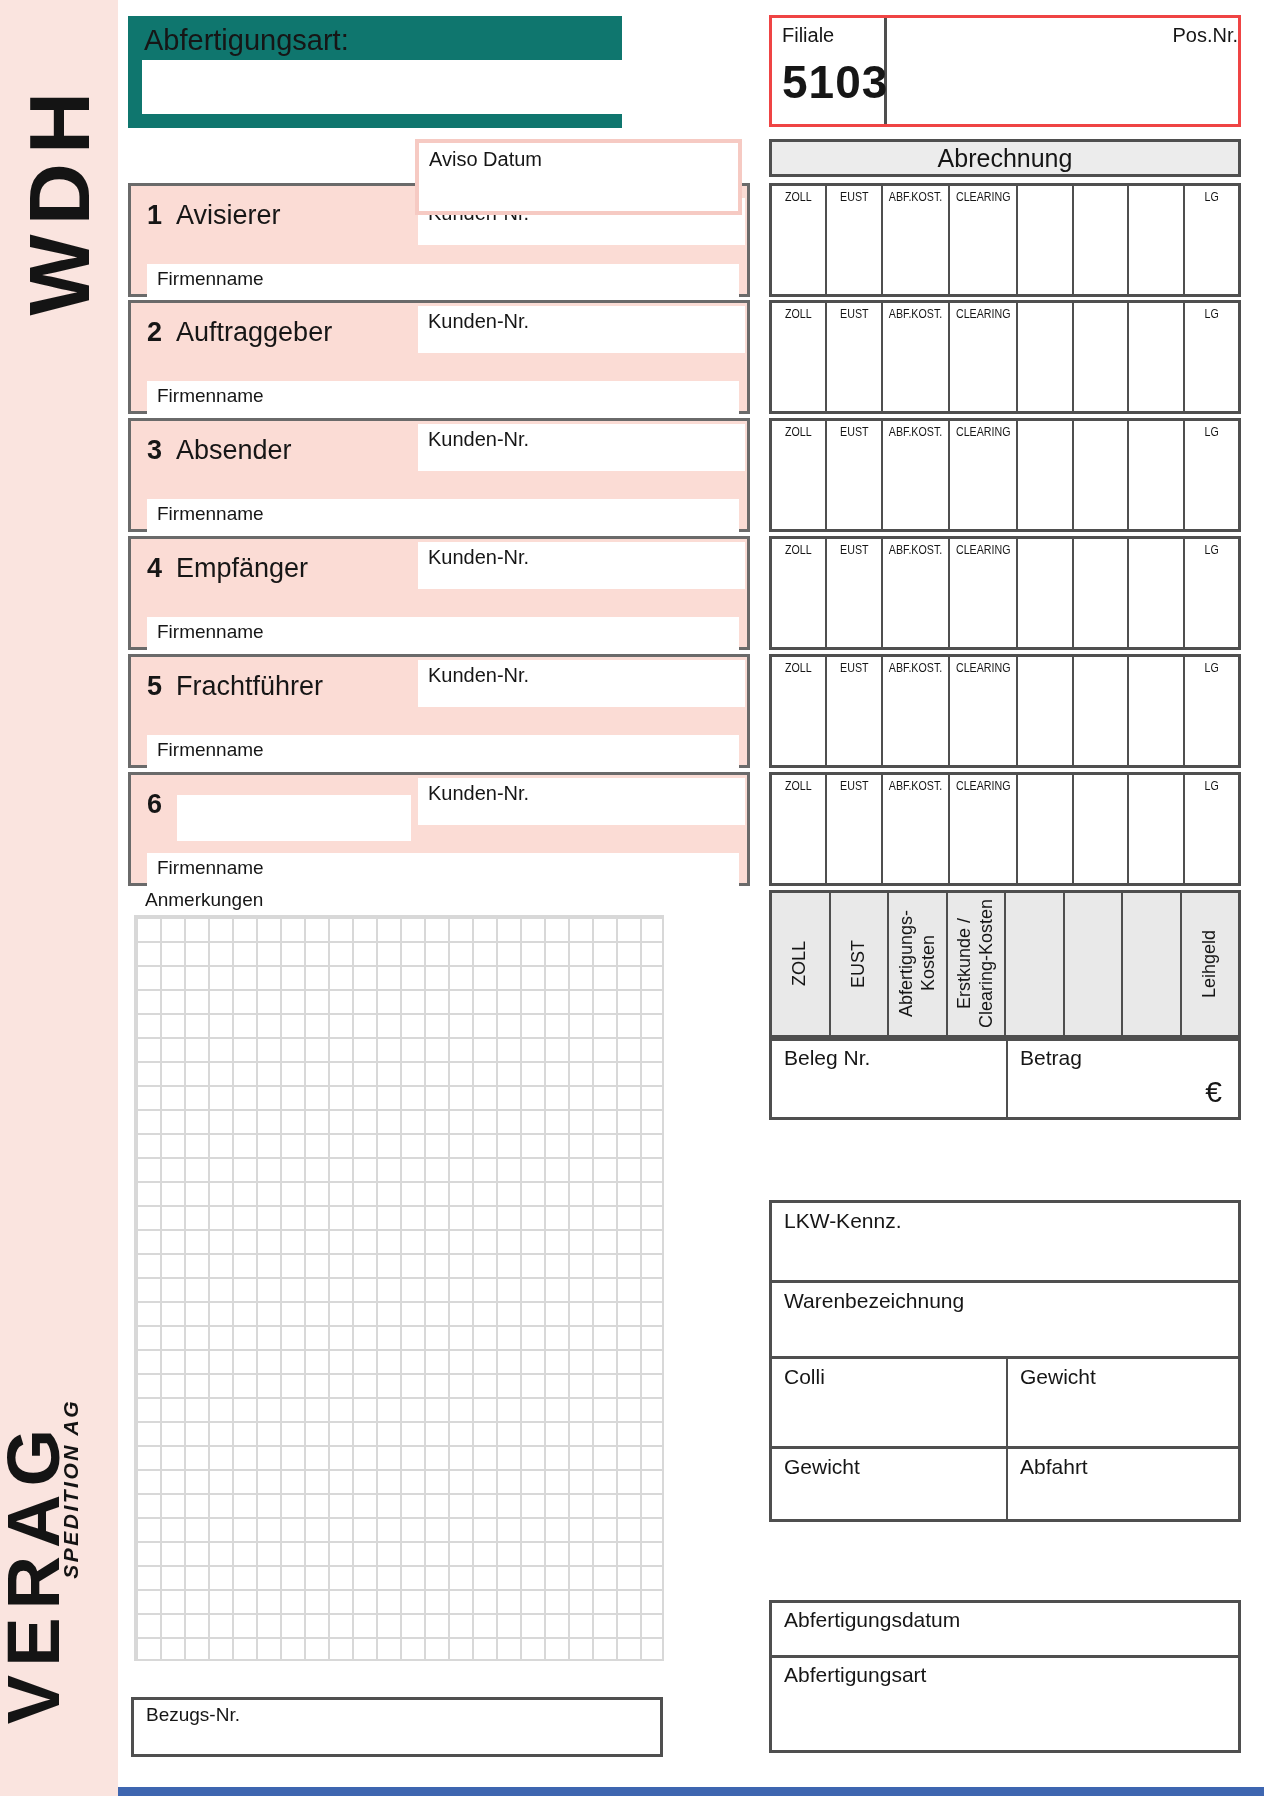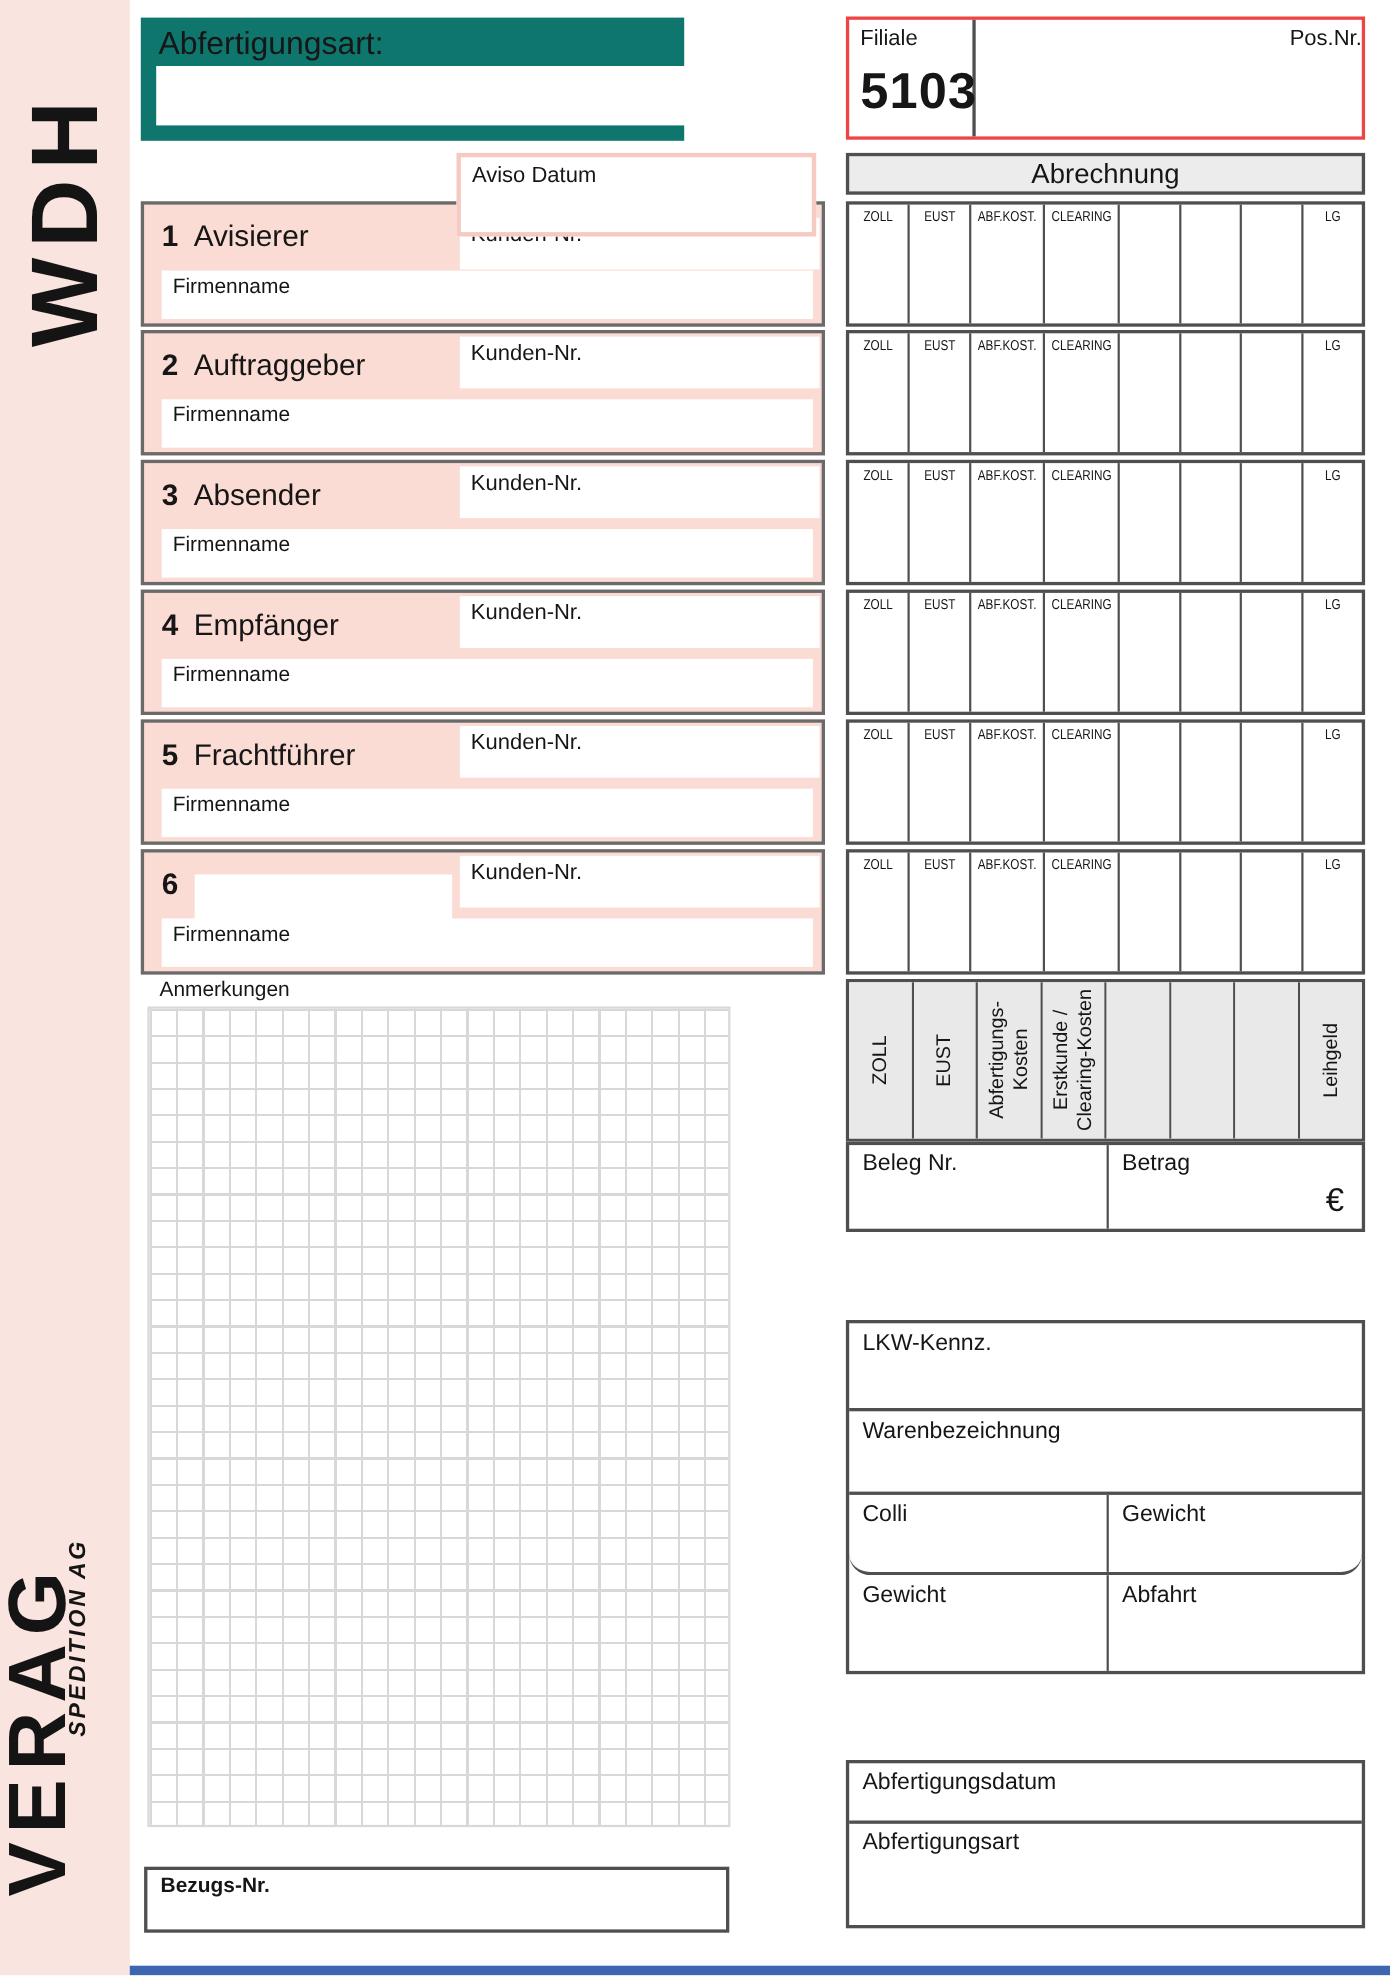--- a/index.html
+++ b/index.html
@@ -42,21 +42,21 @@
   
   .section { position:absolute; left:128px; width:622px; height:114px;
              background:#fbdcd5; border:3px solid #6a6a6a; }
   .sec-title { position:absolute; left:16px; top:14px; font-size:27px; }
   .sec-num { font-weight:bold; margin-right:14px; }
   .sec-name-input { position:absolute; left:46px; top:20px; width:234px; height:46px; background:#fff; }
   .sec-kunden { position:absolute; left:287px; top:3px; width:327px; height:47px;
                 background:#fff; padding:4px 0 0 10px; }
   .sec-kunden.low { top:12px; }
   .field-label { font-size:20px; }
-  .sec-firma { position:absolute; left:16px; top:60px; width:592px; height:44px;
+  .sec-firma { position:absolute; left:16px; top:78px; width:592px; height:44px;
                background:#fff; padding:4px 0 0 10px; }
   .sec-firma .field-label { font-size:19px; }
 
   
   .ab-header { position:absolute; left:769px; top:139px; width:472px; height:38px;
                background:#ececec; border:3px solid #4f4f4f;
                display:flex; align-items:center; justify-content:center; font-size:25px; }
   .abrow { position:absolute; left:769px; width:472px; height:114px;
            border:3px solid #4f4f4f; background:#fff; display:flex; }
   .abcell { flex:1; border-right:2px solid #4f4f4f; display:flex; justify-content:center;
@@ -77,40 +77,40 @@
   .betrag-cell { flex:1; position:relative; padding:5px 0 0 12px; }
   .cell-label { font-size:21px; }
   .euro { position:absolute; right:16px; top:34px; font-size:30px; }
 
   
   .info-block { position:absolute; left:769px; top:1200px; width:472px; height:322px;
                 border:3px solid #4f4f4f; background:#fff; display:flex; flex-direction:column; }
   .info-row { border-bottom:3px solid #4f4f4f; padding:6px 0 0 12px; }
   .info-row.lkw { height:80px; }
   .info-row.waren { height:76px; }
-  .info-split { display:flex; border-bottom:3px solid #4f4f4f; height:73px;border-radius:19px; }
+  .info-split { display:flex; border-bottom:3px solid #4f4f4f; height:90px; }
   .info-split.last { border-bottom:none; flex:1; }
   .split-cell { width:236px; border-right:2px solid #4f4f4f; padding:6px 0 0 12px; }
   .split-cell.r { flex:1; border-right:none; }
 
   .datum-block { position:absolute; left:769px; top:1600px; width:472px; height:153px;
                  border:3px solid #4f4f4f; background:#fff; display:flex; flex-direction:column; }
   .datum-row { height:55px; border-bottom:3px solid #4f4f4f; padding:5px 0 0 12px; }
   .sach-row { flex:1; padding:5px 0 0 12px; }
 
   
   .anm-label { position:absolute; left:145px; top:889px; font-size:19px; }
   .anm-grid { position:absolute; left:134px; top:915px; width:530px; height:746px;
               border:2px solid #d8d8d8;
               background-image:
                 repeating-linear-gradient(to right, #d8d8d8 0, #d8d8d8 2px, transparent 2px, transparent 24px),
                 repeating-linear-gradient(to bottom, #d8d8d8 0, #d8d8d8 2px, transparent 2px, transparent 24px);
               background-color:#fff; }
   .bezug-box { position:absolute; left:131px; top:1697px; width:532px; height:60px;
-               border:3px solid #4f4f4f; background:#fff; padding:4px 0 0 12px;font-weight:bold; }
+               border:3px solid #4f4f4f; background:#fff; padding:4px 0 0 12px; }
   .bezug-label { font-size:19px; }
 </style>
 </head>
 <body>
 
 <div class="page">
 
   <div class="sidebar">
     <div class="wdh-wrap">
       <span class="vtext wdh">WDH</span>

